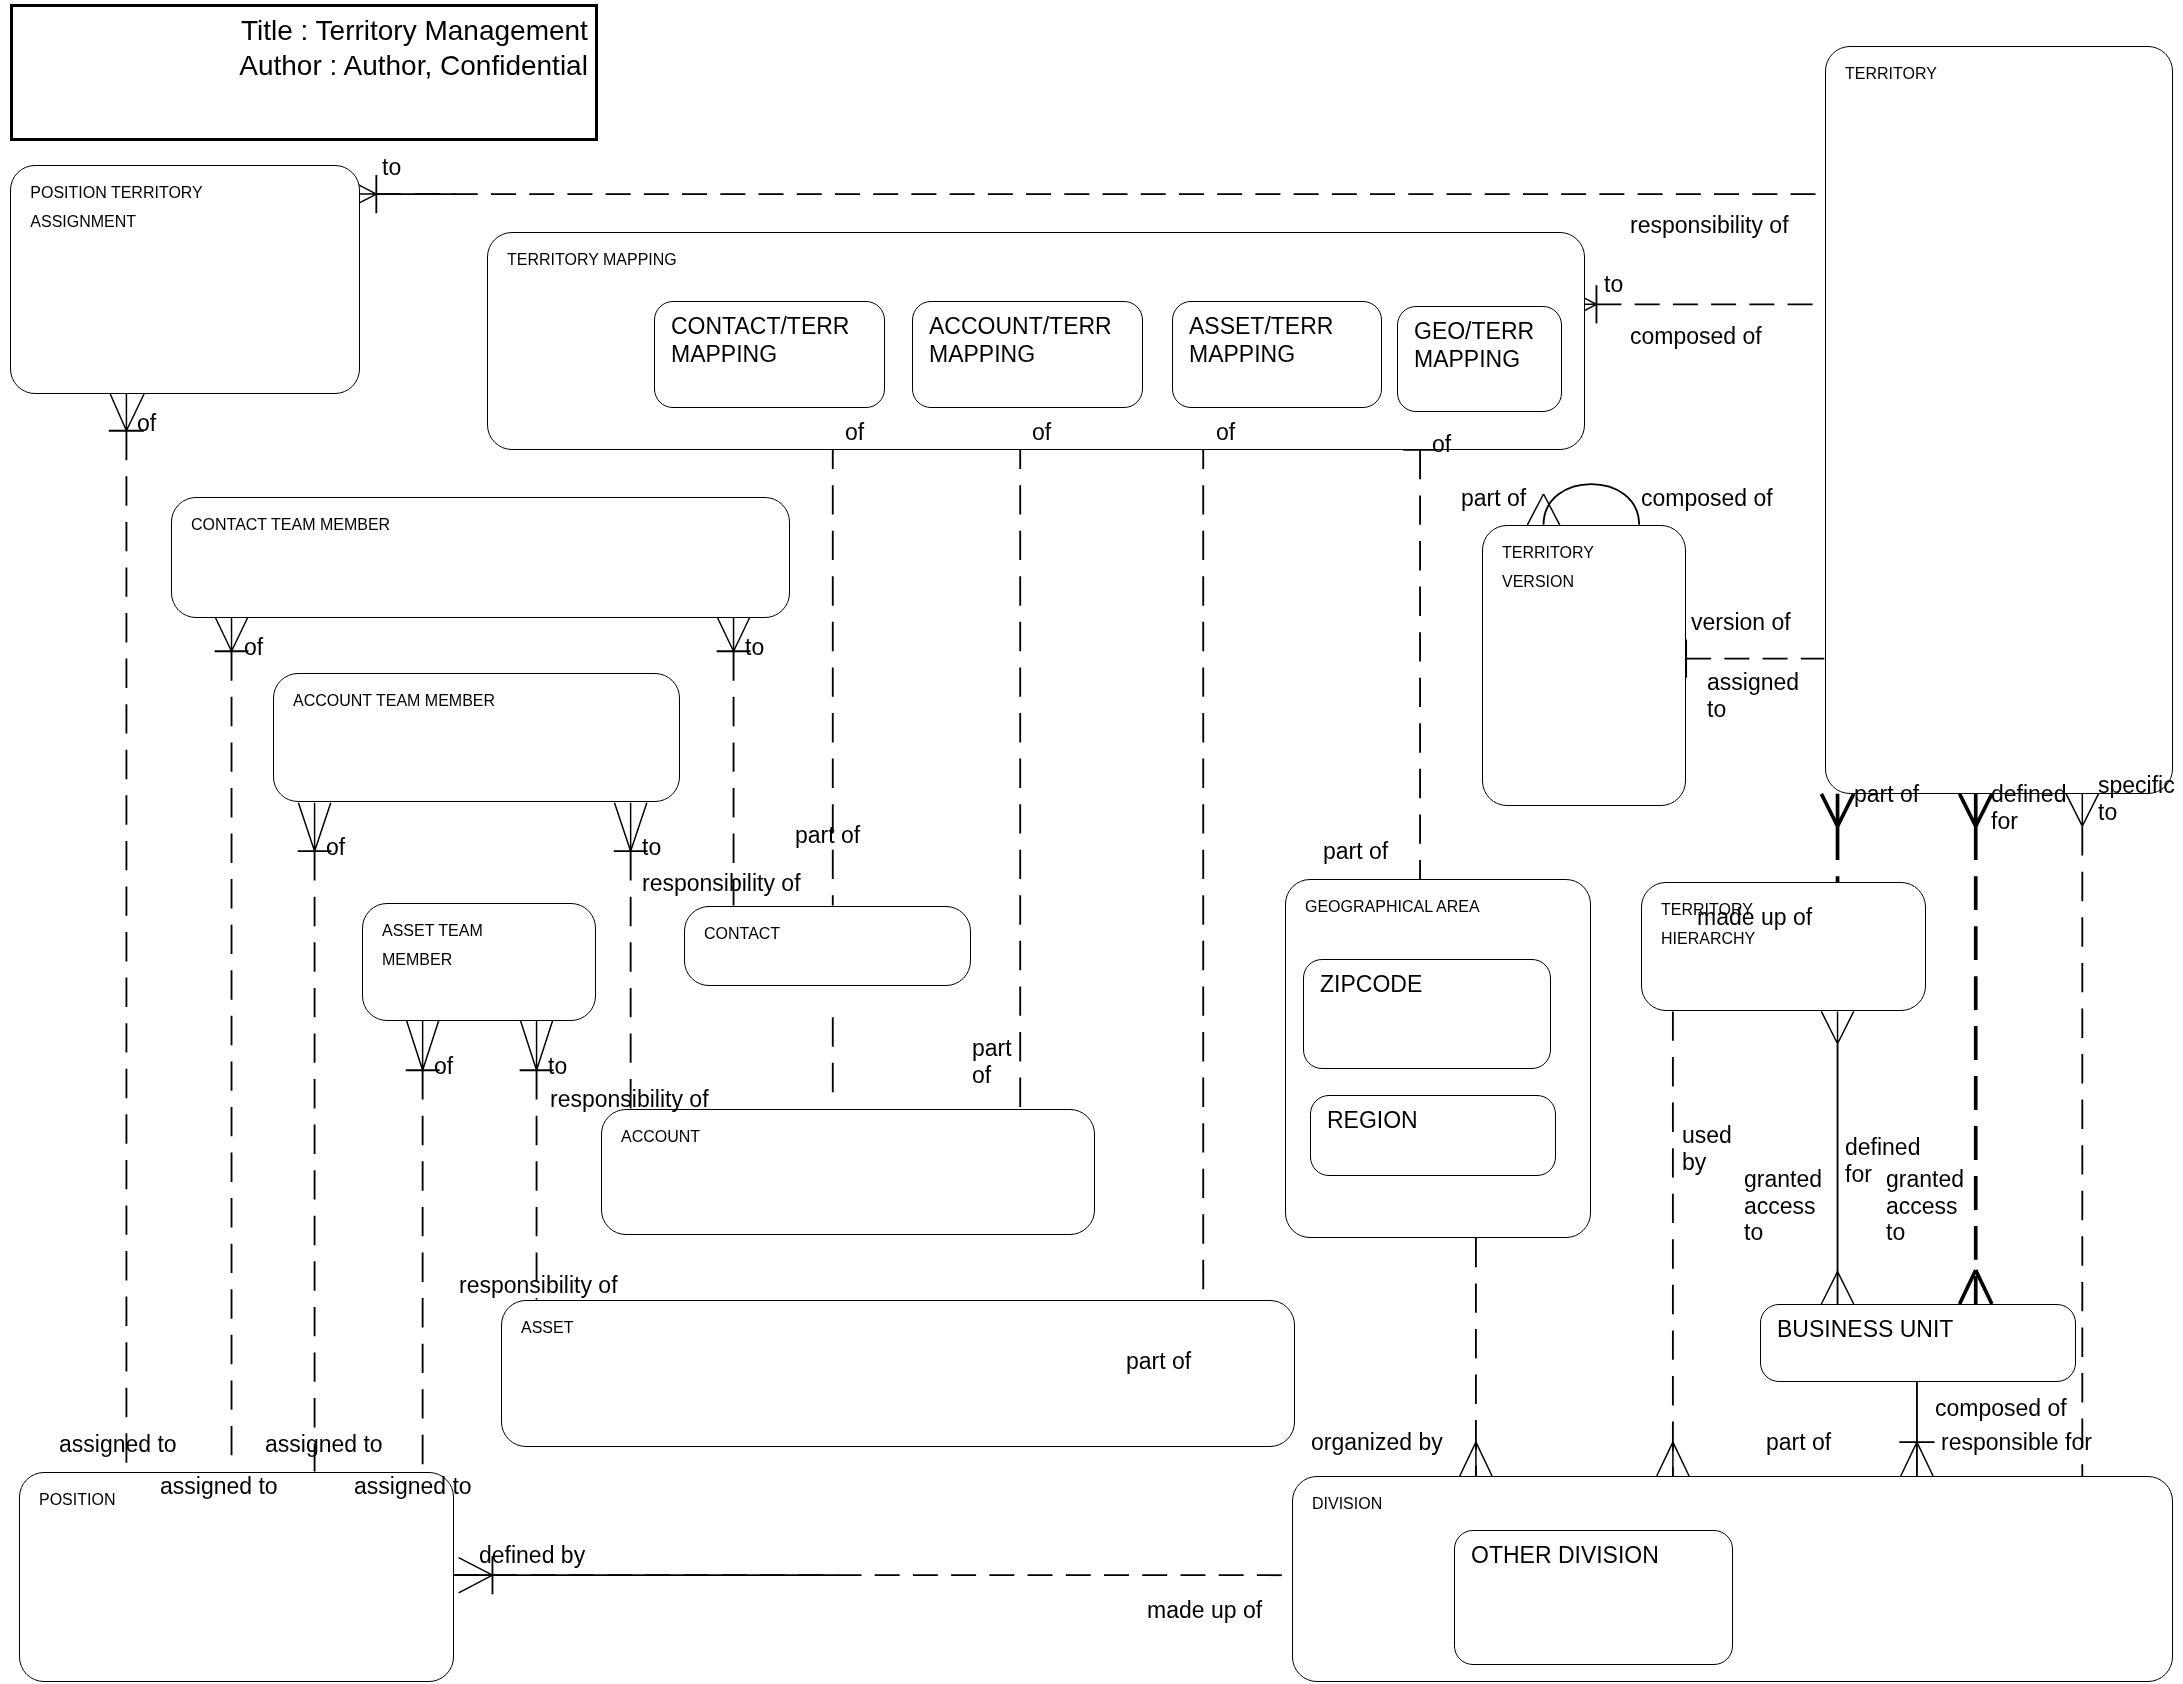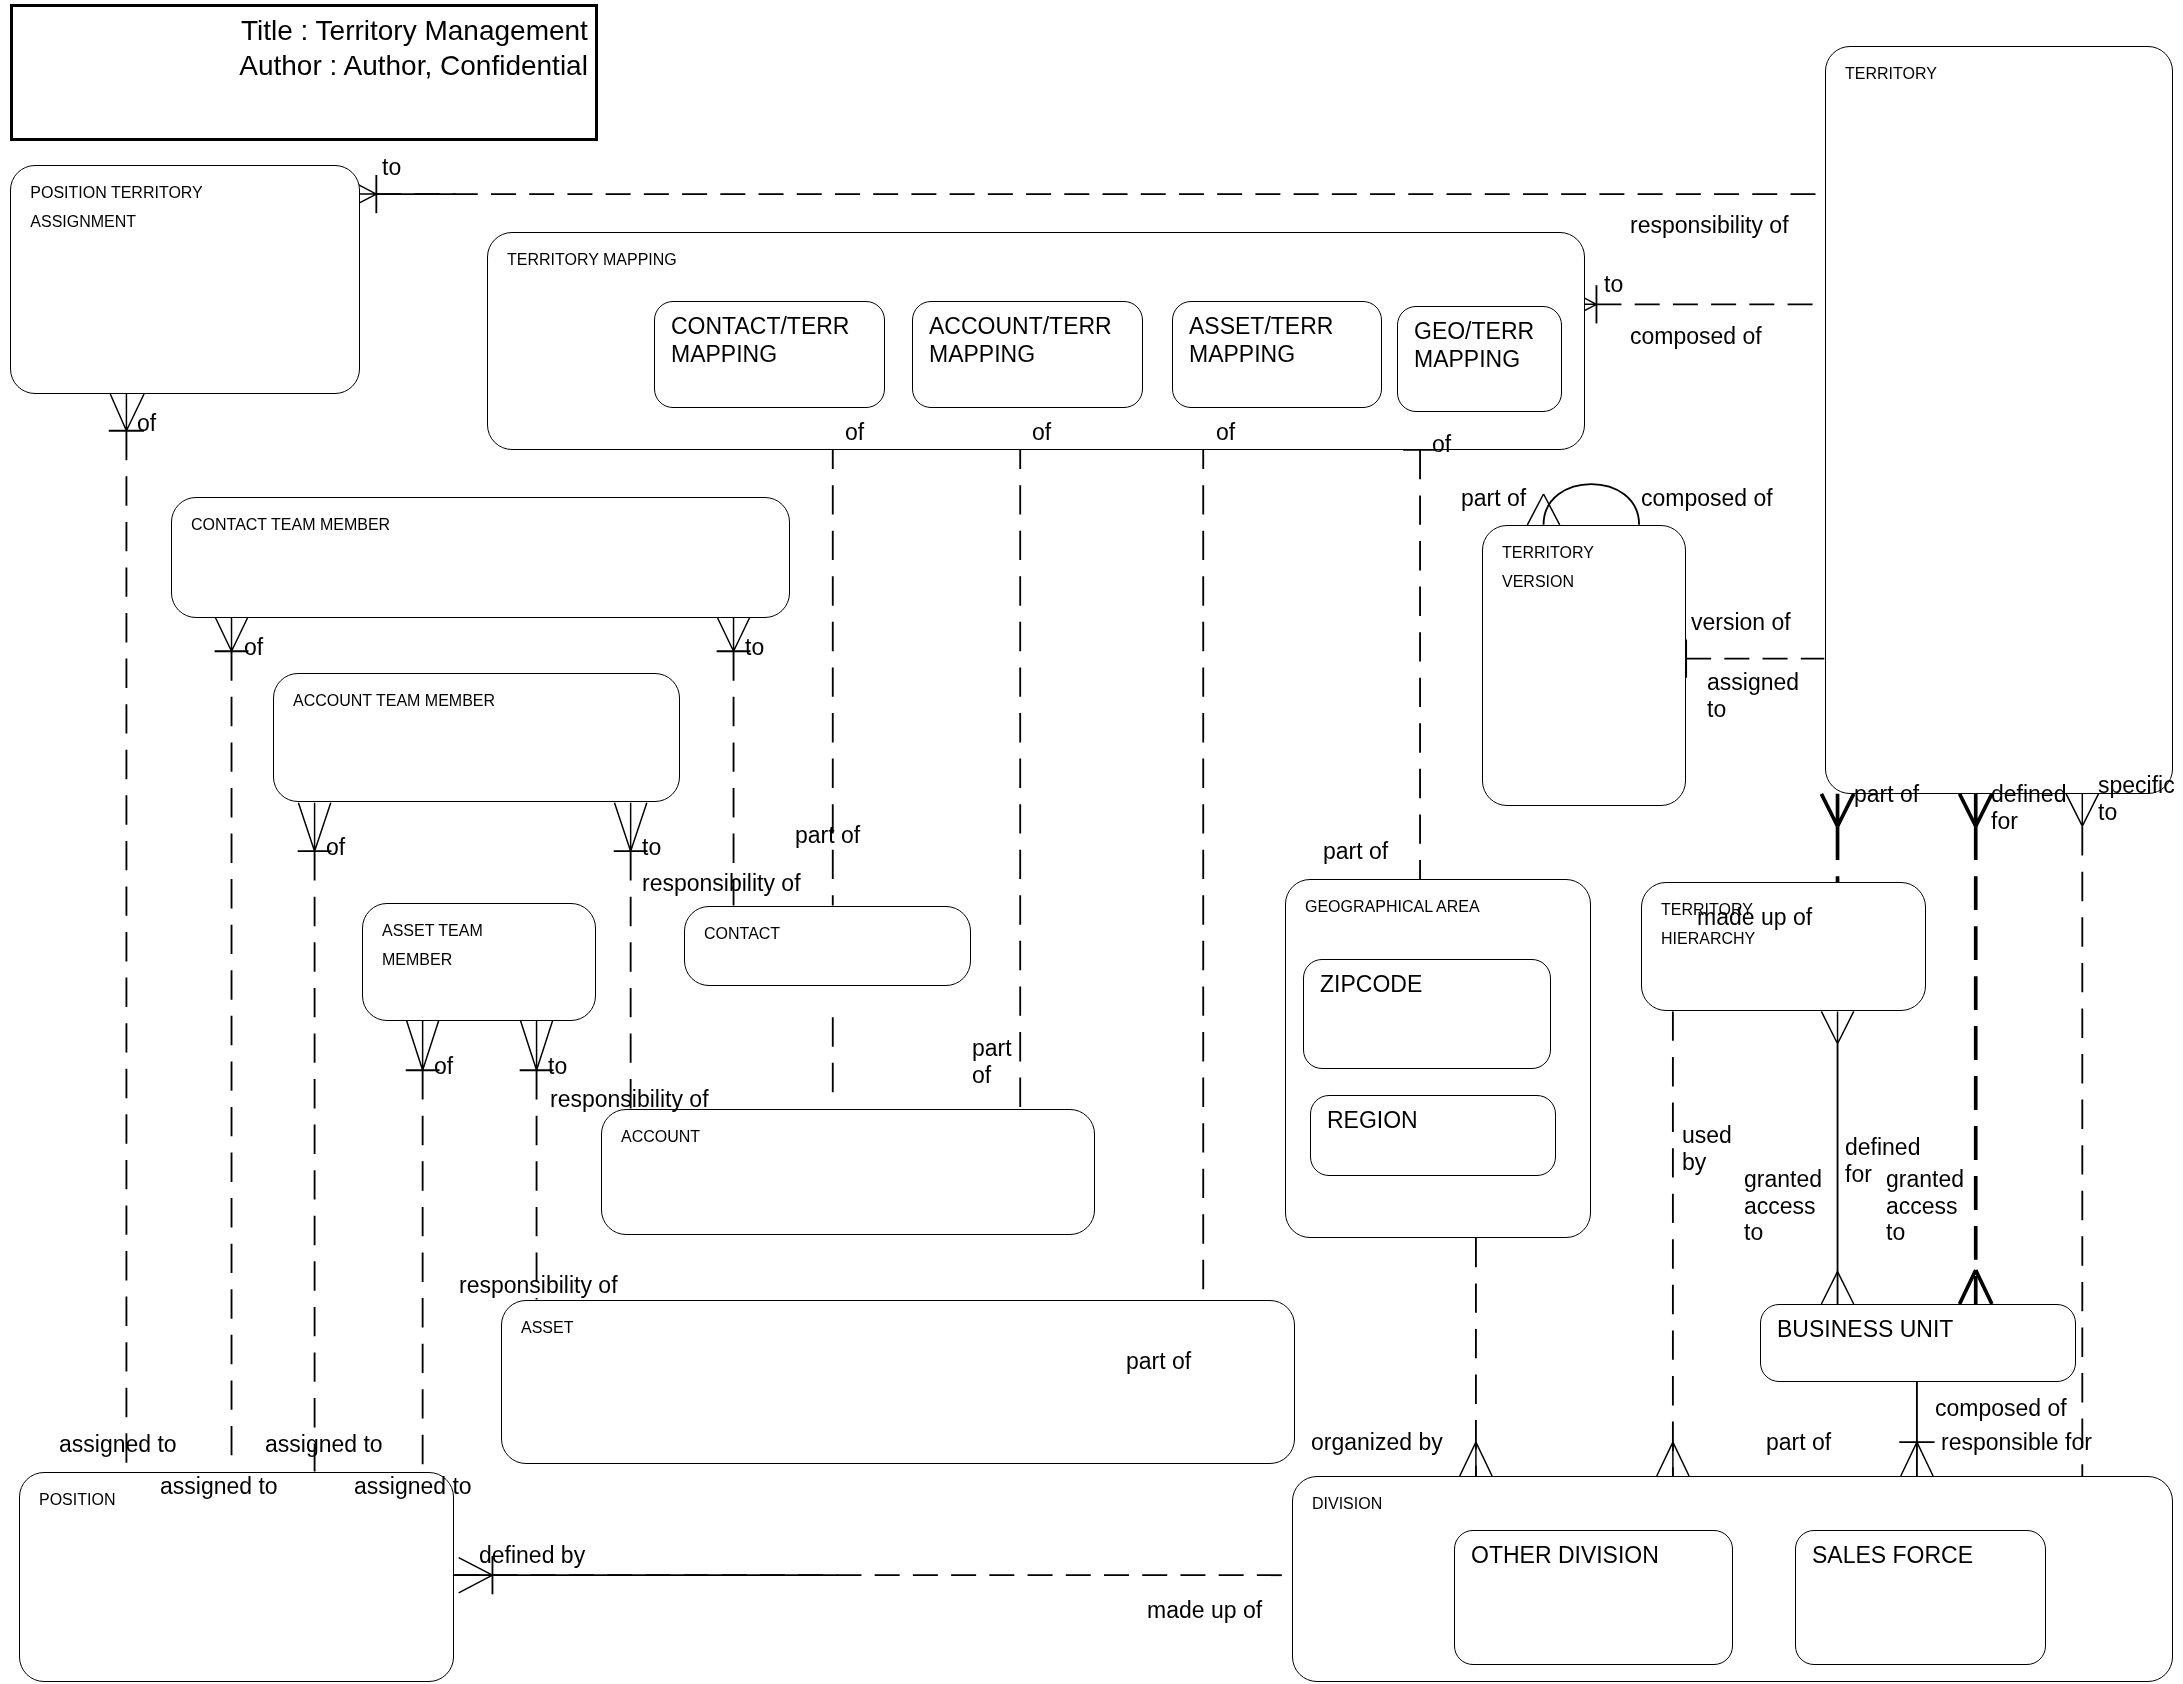--- a/index.html
+++ b/index.html
@@ -190,21 +190,21 @@
   </div>
 
   <div class="ent" style="left:684px;top:906px;width:287px;height:80px;">
     <div class="ename">CONTACT</div>
   </div>
 
   <div class="ent" style="left:601px;top:1109px;width:494px;height:126px;">
     <div class="ename">ACCOUNT</div>
   </div>
 
-  <div class="ent" style="left:501px;top:1300px;width:794px;height:164px;">
+  <div class="ent" style="left:501px;top:1300px;width:794px;height:147px;">
     <div class="ename">ASSET</div>
   </div>
 
   <div class="ent" style="left:1285px;top:879px;width:306px;height:359px;">
     <div class="ename">GEOGRAPHICAL AREA</div>
   </div>
 
   <div class="ent small" style="left:1303px;top:959px;width:248px;height:110px;">
     <div class="ename">ZIPCODE</div>
   </div>
@@ -223,23 +223,20 @@
   </div>
 
   <div class="ent" style="left:1292px;top:1476px;width:881px;height:206px;">
     <div class="ename">DIVISION</div>
   </div>
 
   <div class="ent small" style="left:1454px;top:1530px;width:279px;height:135px;">
     <div class="ename">OTHER DIVISION</div>
   </div>
 
-  <div class="ent small" style="left:1795px;top:1530px;width:251px;height:135px;">
-    <div class="ename">SALES FORCE</div>
-  </div>
 
   <div class="ent" style="left:19px;top:1472px;width:435px;height:210px;">
     <div class="ename">POSITION</div>
   </div>
 
   <div class="lbl" style="left:382px;top:154px;">to</div>
   <div class="lbl" style="left:137px;top:410px;">of</div>
   <div class="lbl" style="left:1630px;top:212px;">responsibility of</div>
   <div class="lbl" style="left:1604px;top:271px;">to</div>
   <div class="lbl" style="left:1630px;top:323px;">composed of</div>

